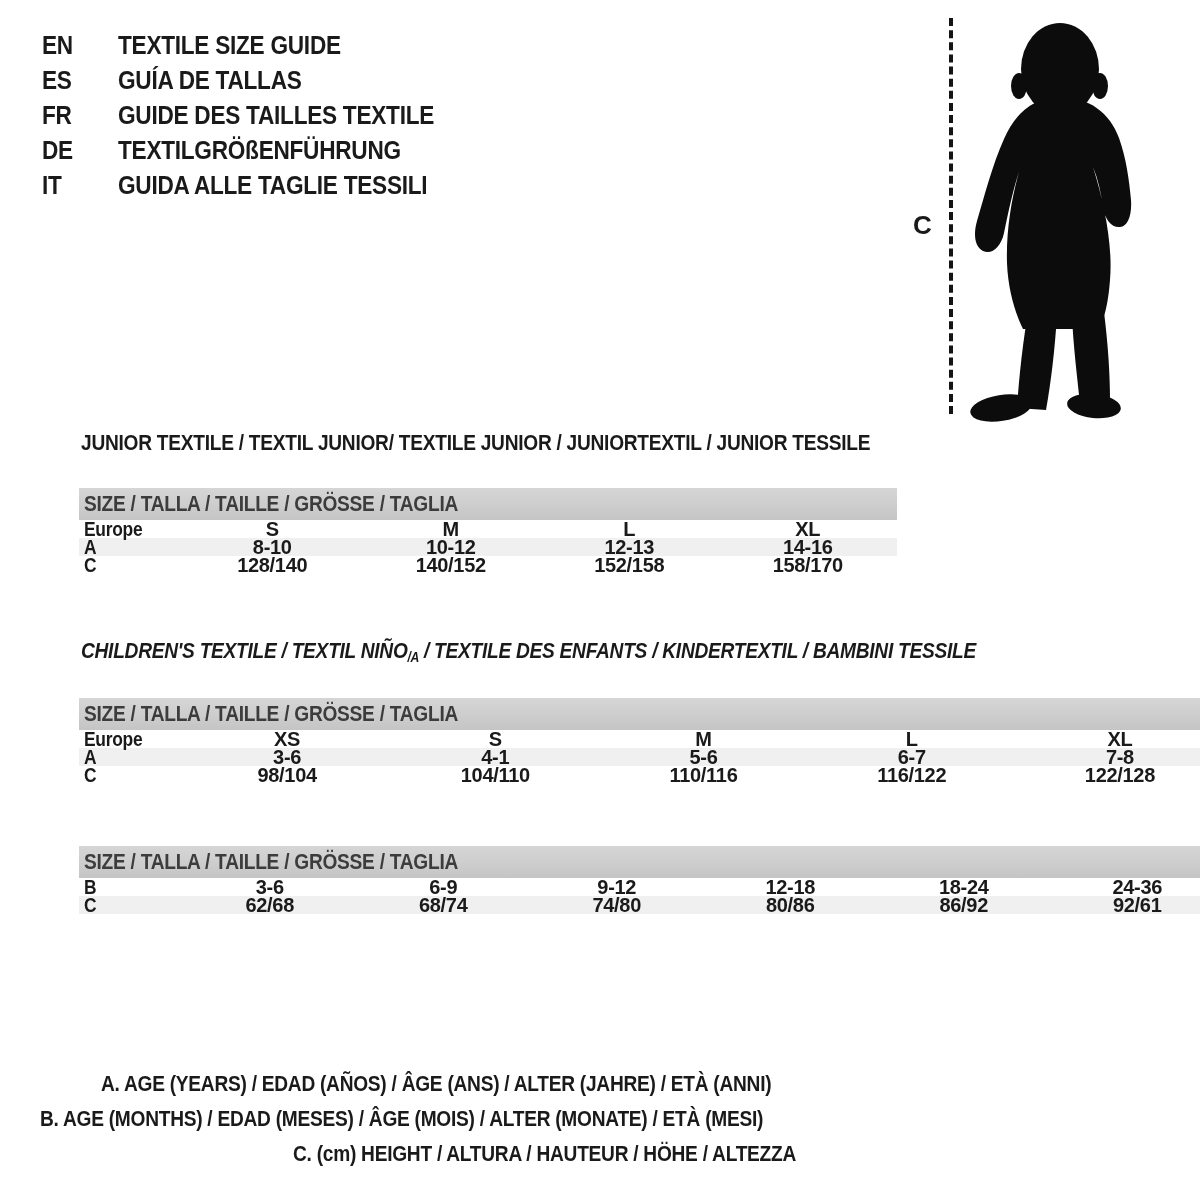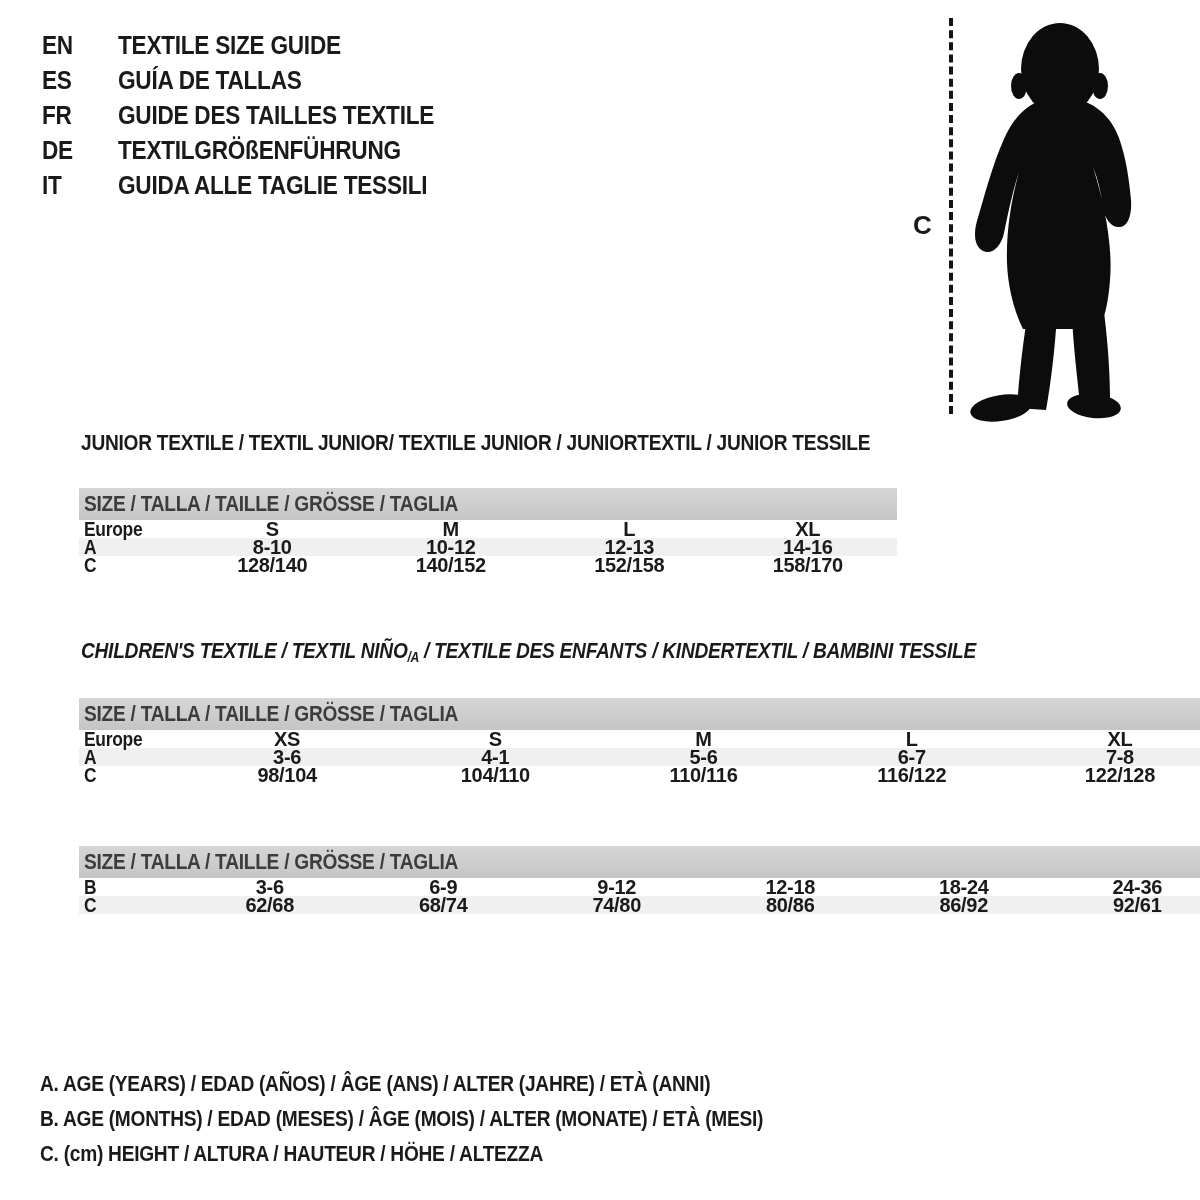--- a/index.html
+++ b/index.html
@@ -31,21 +31,21 @@
   .t3 .t-title{line-height:35px;margin-bottom:7px;}
   .t-sub{font-size:14px;vertical-align:-4px;letter-spacing:-0.5px;}
   .bar{height:32px;background:linear-gradient(#d6d6d6,#c5c5c5);display:flex;align-items:center;
        padding-left:5px;box-sizing:border-box;font-size:22px;color:#3c3c3c;}
   .row{display:flex;height:18px;align-items:center;font-size:20px;}
   .row.alt{background:#f0f0f0;}
   .row .lab{width:104px;padding-left:5px;box-sizing:border-box;}
   .row .cell{flex:1;text-align:center;}
 
   
-  .legend{position:absolute;left:40px;top:1066px;}
+  .legend{position:absolute;left:40px;top:1066px;text-align:right;}
   .legend-line{height:35px;line-height:35px;font-size:22px;}
 </style>
 </head>
 <body>
 
 <div class="page">
 
   <div class="langs">
     <div class="lang-row">
       <span class="lang-code"><span class="cx">EN</span></span>

